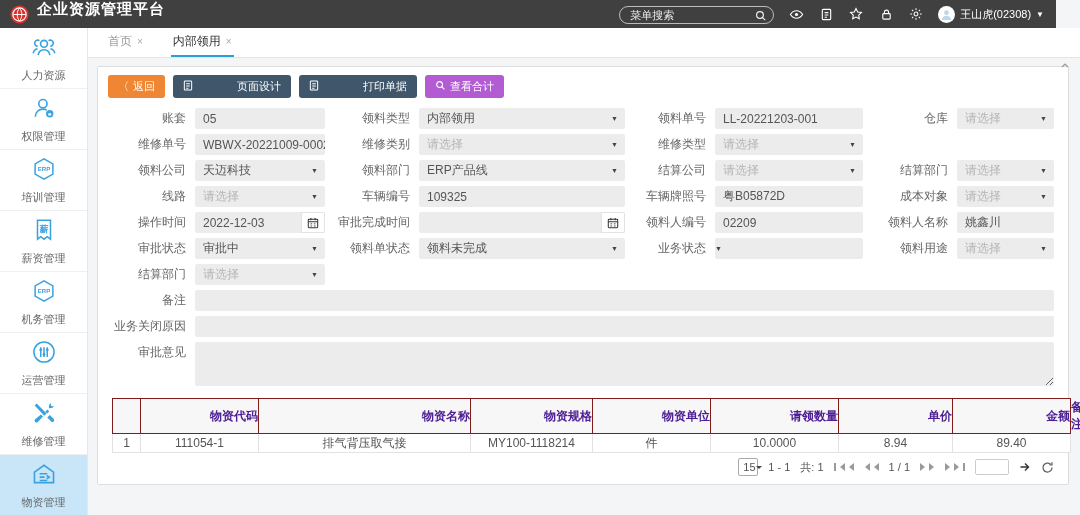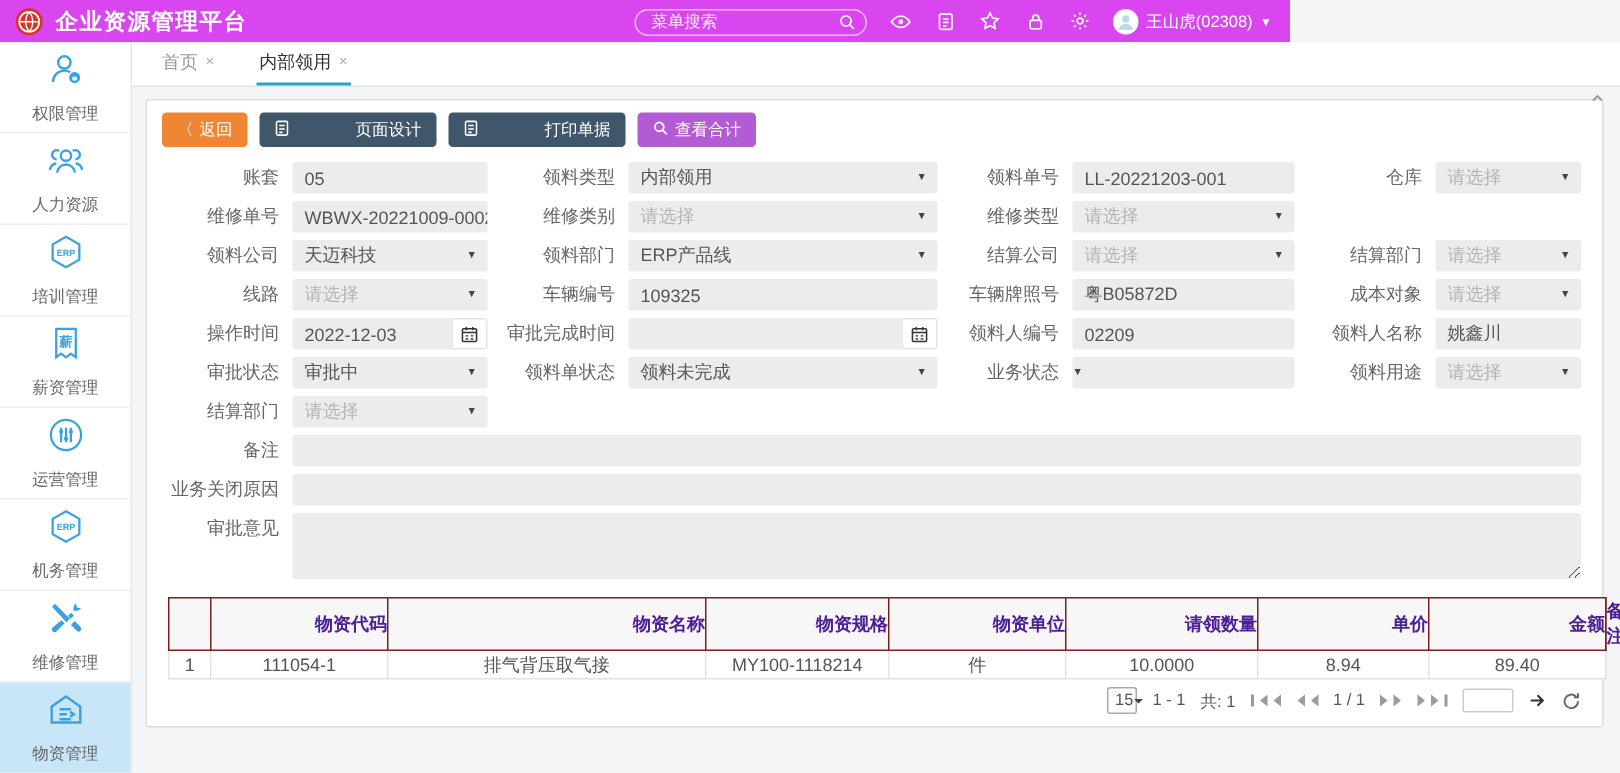--- a/index.html
+++ b/index.html
@@ -1,19 +1,19 @@
 <!DOCTYPE html>
 <html><head>
 <meta charset="utf-8">
 <style>
   * { margin:0; padding:0; box-sizing:border-box; }
   html,body { width:1080px; height:515px; overflow:hidden; font-family:"Liberation Sans","DejaVu Sans",sans-serif; background:#f4f5f6; }
 
   
-  .app-header { position:fixed; top:0; left:0; width:860px; height:28px; background:#d946ef; display:flex; align-items:center; z-index:20; }
+  .app-header { position:fixed; top:0; left:0; width:1056px; height:28px; background:#404040; display:flex; z-index:20; }
   .logo { margin:0 8px 0 10px; display:flex; align-items:center; }
   .app-title { color:#fff; font-size:15px; font-weight:bold; letter-spacing:1px; }
   .header-right { margin-left:auto; display:flex; align-items:center; gap:14px; padding-right:12px; }
   .menu-search { position:relative; width:155px; }
   .menu-search input { width:155px; height:18px; background:transparent; border:1px solid rgba(255,255,255,.65); border-radius:9px; color:#fff; font-size:11px; padding:0 22px 0 10px; outline:none; }
   .menu-search input::placeholder { color:rgba(255,255,255,.9); }
   .menu-search .mag { position:absolute; right:7px; top:3px; }
   .hicon { display:flex; align-items:center; justify-content:center; width:16px; height:16px; }
   .user-chip { display:flex; align-items:center; gap:5px; color:#fff; font-size:11px; }
   .avatar { width:17px; height:17px; border-radius:50%; background:#fff; display:flex; align-items:center; justify-content:center; overflow:hidden; }
@@ -133,66 +133,66 @@
           </svg>
       </span>
       <span>王山虎(02308)</span>
       <span class="chev-dn">▼</span>
     </span>
   </div>
 </div>
 
 <div class="sidebar">
     <div class="side-item">
+      <span><svg width="28" height="26" viewBox="0 0 26 24" fill="none" stroke="#3aa2e0" stroke-width="1.5">
+          <circle cx="13" cy="9" r="3.2"></circle>
+          <path d="M7.5 19.5c.5-3 2.7-5 5.5-5s5 2 5.5 5"></path>
+          <path d="M7.2 11.2a2.8 2.8 0 1 1 1.6-5.1M3 17.8c.4-2.2 1.9-3.7 4-4.1M18.8 11.2a2.8 2.8 0 1 0-1.6-5.1M23 17.8c-.4-2.2-1.9-3.7-4-4.1"></path>
+        </svg></span>
+      <span class="lbl">人力资源</span>
+    </div>
+    <div class="side-item">
       <span><svg width="26" height="26" viewBox="0 0 24 24" fill="none" stroke="#3aa2e0" stroke-width="1.5">
           <circle cx="11" cy="8" r="3.8"></circle>
           <path d="M4 20c0-3.9 3.1-7 7-7 1.3 0 2.6.4 3.6 1"></path>
           <circle cx="17.3" cy="17.3" r="3.4" fill="#3aa2e0" stroke="none"></circle>
           <rect x="15.9" y="16.8" width="2.8" height="2.2" rx=".4" fill="#fff" stroke="none"></rect>
         </svg></span>
       <span class="lbl">权限管理</span>
     </div>
     <div class="side-item">
-      <span><svg width="28" height="26" viewBox="0 0 26 24" fill="none" stroke="#3aa2e0" stroke-width="1.5">
-          <circle cx="13" cy="9" r="3.2"></circle>
-          <path d="M7.5 19.5c.5-3 2.7-5 5.5-5s5 2 5.5 5"></path>
-          <path d="M7.2 11.2a2.8 2.8 0 1 1 1.6-5.1M3 17.8c.4-2.2 1.9-3.7 4-4.1M18.8 11.2a2.8 2.8 0 1 0-1.6-5.1M23 17.8c-.4-2.2-1.9-3.7-4-4.1"></path>
-        </svg></span>
-      <span class="lbl">人力资源</span>
-    </div>
-    <div class="side-item">
       <span><svg width="26" height="26" viewBox="0 0 24 24" fill="none" stroke="#3aa2e0" stroke-width="1.4">
           <path d="M12 2.6l8.2 4.7v9.4L12 21.4 3.8 16.7V7.3z"></path>
           <text x="12" y="14.3" text-anchor="middle" font-size="5.6" font-weight="bold" fill="#3aa2e0" stroke="none" font-family="Liberation Sans,sans-serif">ERP</text>
         </svg></span>
       <span class="lbl">培训管理</span>
     </div>
     <div class="side-item">
       <span><svg width="26" height="26" viewBox="0 0 24 24" fill="none" stroke="#3aa2e0" stroke-width="1.4">
           <path d="M6 3h12v17.5l-3-2.3-3 2.3-3-2.3-3 2.3z"></path>
           <text x="12" y="13.5" text-anchor="middle" font-size="8" fill="#3aa2e0" stroke-width=".4" font-family="Liberation Sans,sans-serif">薪</text>
         </svg></span>
       <span class="lbl">薪资管理</span>
+    </div>
+    <div class="side-item">
+      <span><svg width="26" height="26" viewBox="0 0 24 24" fill="none" stroke="#3aa2e0" stroke-width="1.4">
+          <path d="M12 2.6l8.2 4.7v9.4L12 21.4 3.8 16.7V7.3z"></path>
+          <text x="12" y="14.3" text-anchor="middle" font-size="5.6" font-weight="bold" fill="#3aa2e0" stroke="none" font-family="Liberation Sans,sans-serif">ERP</text>
+        </svg></span>
+      <span class="lbl">机务管理</span>
     </div>
     <div class="side-item">
       <span><svg width="26" height="26" viewBox="0 0 24 24" fill="none" stroke="#3aa2e0" stroke-width="1.4">
           <circle cx="12" cy="12" r="9.3"></circle>
           <path d="M9 7.5v9M12 7.5v9M15 7.5v9"></path>
           <circle cx="9" cy="10" r="1.3" fill="#3aa2e0" stroke="none"></circle>
           <circle cx="12" cy="14.2" r="1.3" fill="#3aa2e0" stroke="none"></circle>
           <circle cx="15" cy="10" r="1.3" fill="#3aa2e0" stroke="none"></circle>
         </svg></span>
       <span class="lbl">运营管理</span>
-    </div>
-    <div class="side-item">
-      <span><svg width="26" height="26" viewBox="0 0 24 24" fill="none" stroke="#3aa2e0" stroke-width="1.4">
-          <path d="M12 2.6l8.2 4.7v9.4L12 21.4 3.8 16.7V7.3z"></path>
-          <text x="12" y="14.3" text-anchor="middle" font-size="5.6" font-weight="bold" fill="#3aa2e0" stroke="none" font-family="Liberation Sans,sans-serif">ERP</text>
-        </svg></span>
-      <span class="lbl">机务管理</span>
     </div>
     <div class="side-item">
       <span><svg width="26" height="26" viewBox="0 0 24 24" fill="#3aa2e0">
           <path d="M5.2 3.2L3.4 5l8.8 9.6 2.2-2.2z"></path>
           <path d="M16.6 7.4c1.6.5 3.5 0 4.7-1.4l-2.7-.5-.4-2.7c-1.4 1.2-1.9 3-1.6 4.6zM15.2 8.8l-2 2 1.6 1.7 2-2z"></path>
           <path d="M15 16.2l2.4-2.4 3.6 3.7a1.7 1.7 0 0 1-2.4 2.4zM9.2 13.4l1.9 1.9-4.8 4.9a1.7 1.7 0 0 1-2.5-2.4z"></path>
         </svg></span>
       <span class="lbl">维修管理</span>
     </div>
     <div class="side-item active">

